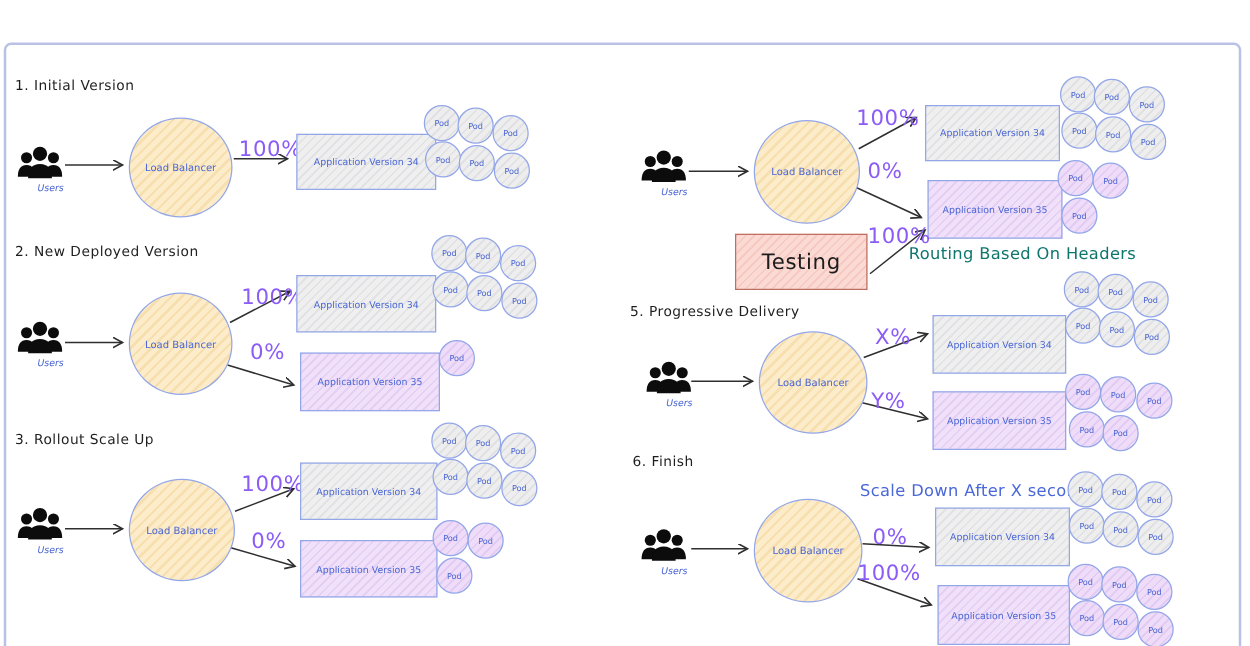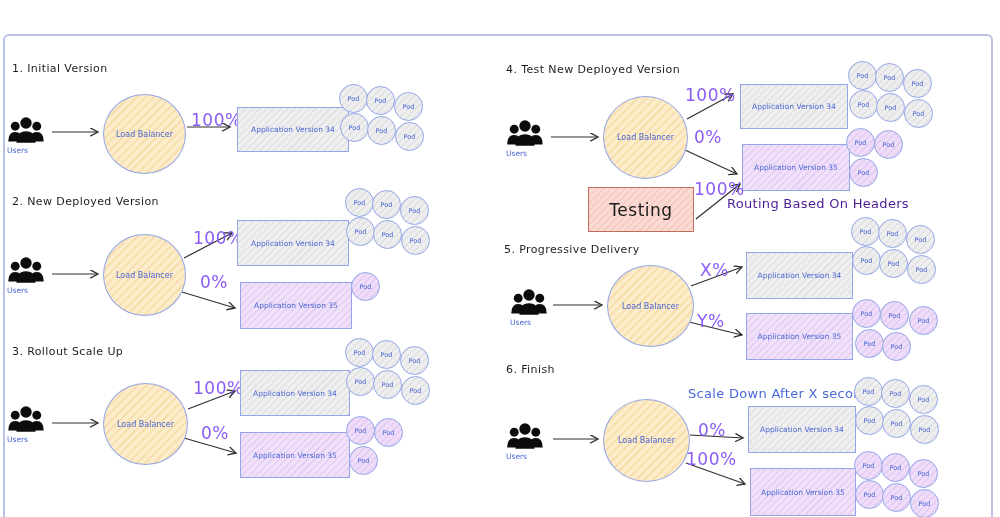--- a/index.html
+++ b/index.html
@@ -3,42 +3,42 @@
 <meta charset="utf-8">
 <style>
   html,body{margin:0;padding:0;background:#ffffff;}
   body{width:1000px;height:517px;position:relative;overflow:hidden;
        font-family:"DejaVu Sans",sans-serif;}
   .canvas{position:absolute;left:0;top:0;width:1000px;height:517px;margin-top:32px;}
   .frame{position:absolute;left:3px;top:2px;width:986px;height:500px;
          border:2px solid #b9c2e6;border-radius:6px;}
   .arrows{position:absolute;left:0;top:0;width:1000px;height:517px;pointer-events:none;}
   .title{position:absolute;font-size:11px;color:#1e1e1e;letter-spacing:.4px;white-space:nowrap;}
-  .users{position:absolute;width:44px;text-align:left;}
+  .users{position:absolute;width:44px;text-align:right;font-style:italic;}
   .users-icon{display:block;height:30px;}
   .users-label{display:block;font-size:7.5px;color:#4a66d4;margin-top:0;}
   .lb{position:absolute;border-radius:50%;border:1.4px solid #93a6e8;
       background:repeating-linear-gradient(135deg,rgba(228,176,86,.22) 0 2px,transparent 2px 6px),#fcecc9;
       display:flex;align-items:center;justify-content:center;text-align:center;}
   .lb span{font-size:8px;color:#4a66d4;}
   .box{position:absolute;border:1.4px solid #93a6e8;display:flex;align-items:center;
        justify-content:center;text-align:center;}
   .box span{font-size:7.5px;color:#4a66d4;text-align:center;}
   .box.gray{background:repeating-linear-gradient(135deg,rgba(110,115,130,.10) 0 1.5px,transparent 1.5px 5px),#efefef;}
   .box.purple{background:repeating-linear-gradient(135deg,rgba(150,90,200,.12) 0 1.5px,transparent 1.5px 5px),#f0e0fa;}
   .box.pink{background:repeating-linear-gradient(135deg,rgba(219,98,88,.14) 0 1.5px,transparent 1.5px 5px),#fbdad4;
             border-color:#bf6f62;}
   .box.pink span{font-size:17px;color:#1c1c1c;letter-spacing:.5px;}
   .pods{position:absolute;}
   .pod{position:absolute;width:27px;height:27px;border-radius:50%;border:1.3px solid #93a6e8;
        display:flex;align-items:center;justify-content:center;font-size:6.5px;color:#4a66d4;}
   .pod.gray{background:repeating-linear-gradient(135deg,rgba(110,115,130,.10) 0 1.5px,transparent 1.5px 5px),#eeeeee;}
   .pod.purple{background:repeating-linear-gradient(135deg,rgba(150,90,200,.12) 0 1.5px,transparent 1.5px 5px),#eedcf9;}
   .pct{position:absolute;font-size:17px;font-weight:400;color:#8b5cf6;letter-spacing:.5px;white-space:nowrap;}
-  .note{position:absolute;font-size:13px;color:#4c1d95;letter-spacing:.3px;white-space:nowrap;}
+  .note{position:absolute;font-size:13px;color:#0f766e;letter-spacing:.3px;white-space:nowrap;}
   .note.blue{color:#4a68d8;}
 </style>
 </head>
 <body>
 
 <div class="canvas">
   <div class="frame"></div>
 
   <svg class="arrows">
     <defs>
@@ -171,21 +171,20 @@
       <div class="pod gray" style="left: 1px; top: 29px;">Pod</div>
       <div class="pod gray" style="left: 28px; top: 32px;">Pod</div>
       <div class="pod gray" style="left: 56px; top: 38px;">Pod</div>
     </div>
   <div class="pods" style="left:346px;top:384px">
       <div class="pod purple" style="left: 0px; top: 0px;">Pod</div>
       <div class="pod purple" style="left: 28px; top: 2px;">Pod</div>
       <div class="pod purple" style="left: 3px; top: 30px;">Pod</div>
     </div>
 
-  <span class="title" style="left:506px;top:31px">4. Test New Deployed Version</span>
   <div class="users" style="left:506px;top:87px">
     <span class="users-icon"><svg viewBox="0 0 60 44" width="38" height="28">
           <g fill="#0c0c0c">
             <circle cx="13" cy="16" r="7"></circle>
             <path d="M2 40 q0 -15 11 -15 q11 0 11 15 z"></path>
             <circle cx="47" cy="16" r="7"></circle>
             <path d="M36 40 q0 -15 11 -15 q11 0 11 15 z"></path>
             <circle cx="30" cy="11" r="9"></circle>
             <path d="M15 42 q0 -18 15 -18 q15 0 15 18 z"></path>
           </g>

